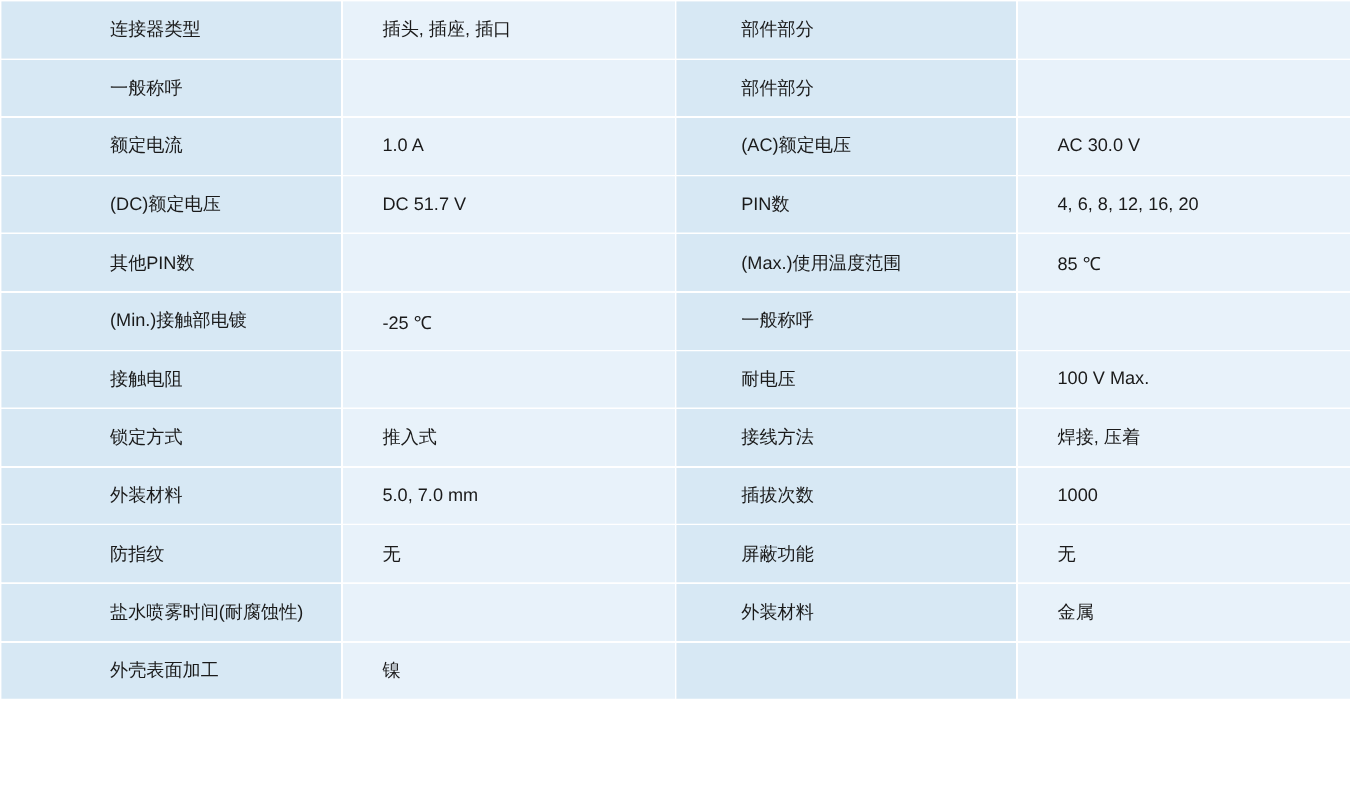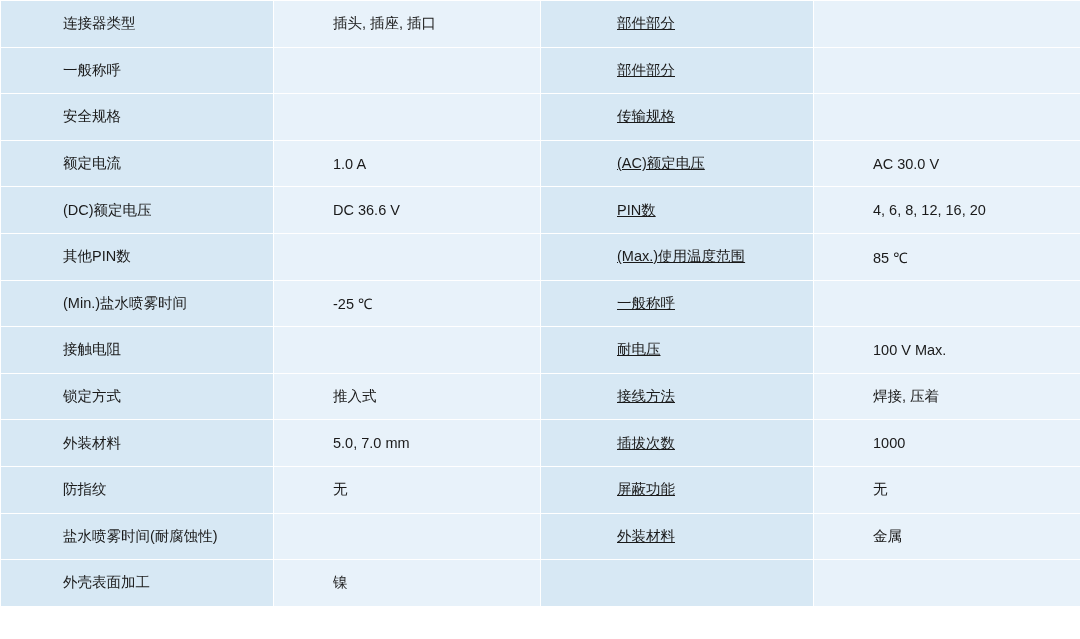--- a/index.html
+++ b/index.html
@@ -25,29 +25,28 @@
     padding: 0 14px;
     font-size: 14.5px;
     color: #1a1a1a;
     border: 1px solid #ffffff;
     vertical-align: middle;
     white-space: nowrap;
     overflow: hidden;
   }
   .spec-table td.label {
     background: #d7e8f4;
-    padding-left: 62px;
+    padding-left: 87px;
   }
   .spec-table td.value {
     background: #e8f2fa;
-    padding-left: 59px;
+    padding-left: 32px;
   }
   .spec-table tr td:nth-child(3).label {
-    padding-left: 76px;
-    text-decoration: underline;
+    padding-left: 52px;
   }
   .spec-table tr td:nth-child(4).value {
   }
 </style>
 </head>
 <body>
 
 <table class="spec-table">
   <colgroup>
     <col class="label-col">
@@ -62,45 +61,39 @@
       <td class="label">部件部分</td>
       <td class="value"></td>
     </tr>
     <tr>
       <td class="label">一般称呼</td>
       <td class="value"></td>
       <td class="label">部件部分</td>
       <td class="value"></td>
     </tr>
     <tr>
-      <td class="label">安全规格</td>
-      <td class="value"></td>
-      <td class="label">传输规格</td>
-      <td class="value"></td>
-    </tr>
-    <tr>
       <td class="label">额定电流</td>
       <td class="value">1.0 A</td>
       <td class="label">(AC)额定电压</td>
       <td class="value">AC 30.0 V</td>
     </tr>
     <tr>
       <td class="label">(DC)额定电压</td>
-      <td class="value">DC 36.6 V</td>
+      <td class="value">DC 51.7 V</td>
       <td class="label">PIN数</td>
       <td class="value">4, 6, 8, 12, 16, 20</td>
     </tr>
     <tr>
       <td class="label">其他PIN数</td>
       <td class="value"></td>
       <td class="label">(Max.)使用温度范围</td>
       <td class="value">85 ℃</td>
     </tr>
     <tr>
-      <td class="label">(Min.)盐水喷雾时间</td>
+      <td class="label">(Min.)接触部电镀</td>
       <td class="value">-25 ℃</td>
       <td class="label">一般称呼</td>
       <td class="value"></td>
     </tr>
     <tr>
       <td class="label">接触电阻</td>
       <td class="value"></td>
       <td class="label">耐电压</td>
       <td class="value">100 V Max.</td>
     </tr>

